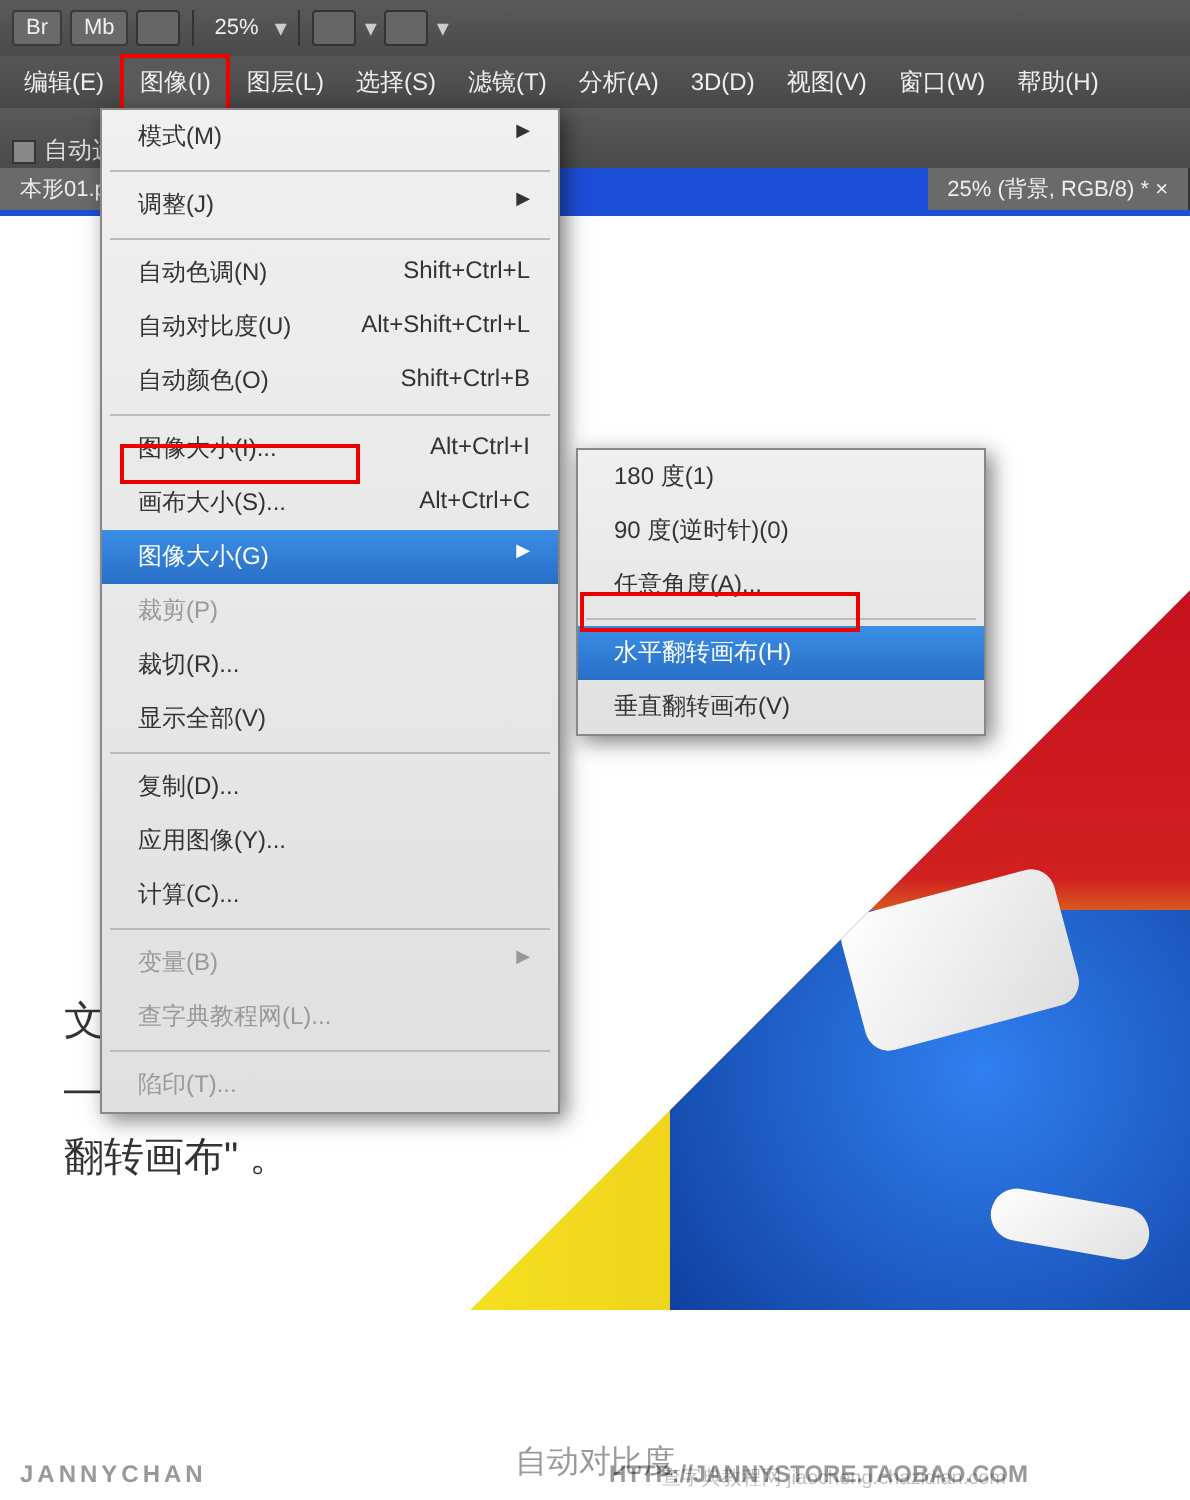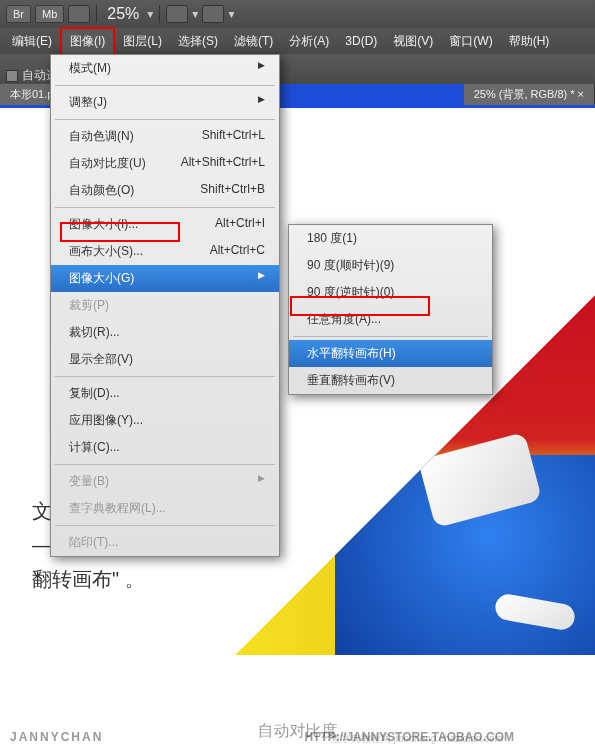--- a/index.html
+++ b/index.html
@@ -1,21 +1,21 @@
 <!DOCTYPE html>
 <html><head>
 <meta charset="utf-8">
 <style>
 *{margin:0;padding:0;box-sizing:border-box;font-family:"SimSun",sans-serif;font-size:12px}
 body{background:#fff;width:595px;height:750px;overflow:hidden;position:relative}
 .app{background:#535353}
 .toolbar{background:linear-gradient(#5a5a5a,#4a4a4a);height:28px;display:flex;align-items:center;padding:0 6px;color:#ddd;gap:4px}
 .tb-btn{background:#6a6a6a;border:1px solid #3a3a3a;border-radius:2px;padding:2px 6px;color:#eee;font-size:11px}
 .tb-sep{width:1px;height:18px;background:#333;margin:0 2px}
-.zoom{color:#eee;font-size:16px;margin:0 4px}
+.zoom{color:#eee;font-size:11px;margin:0 4px}
 .menubar{background:linear-gradient(#565656,#484848);height:26px;display:flex;align-items:center;padding:0 4px;color:#eee}
 .menu-item{padding:4px 8px;cursor:pointer;font-size:12px}
 .menu-item.hl{border:2px solid #e00;background:#5a5a5a}
 .optbar{background:linear-gradient(#5a5a5a,#4a4a4a);height:30px;display:flex;align-items:flex-end;padding:0 6px;color:#ddd;gap:8px}
 .chk{display:inline-flex;align-items:center;gap:4px}
 .chk-box{width:12px;height:12px;background:#888;border:1px solid #333}
 .tabbar{background:#1d4ed8;height:24px;display:flex;align-items:flex-start}
 .tab{background:#6a6a6a;color:#eee;padding:3px 10px;border-right:1px solid #333;font-size:11px}
 .dropdown{position:absolute;background:linear-gradient(#f0f0f0,#e0e0e0);border:1px solid #888;box-shadow:3px 3px 10px rgba(0,0,0,0.5);z-index:10}
 .dd1{left:50px;top:54px;width:230px}
@@ -158,23 +158,20 @@
     <div class="dd-sep"></div>
     <div class="dd-item dis">
       <span>陷印(T)...</span>
     </div>
   </div>
 <div class="dropdown dd2" id="dd2">
     <div class="dd-item">
       <span>180 度(1)</span>
     </div>
     <div class="dd-item">
-      <span>90 度(顺时针)(9)</span>
-    </div>
-    <div class="dd-item">
       <span>90 度(逆时针)(0)</span>
     </div>
     <div class="dd-item">
       <span>任意角度(A)...</span>
     </div>
     <div class="dd-sep"></div>
     <div class="dd-item sel">
       <span>水平翻转画布(H)</span>
     </div>
     <div class="dd-item">

